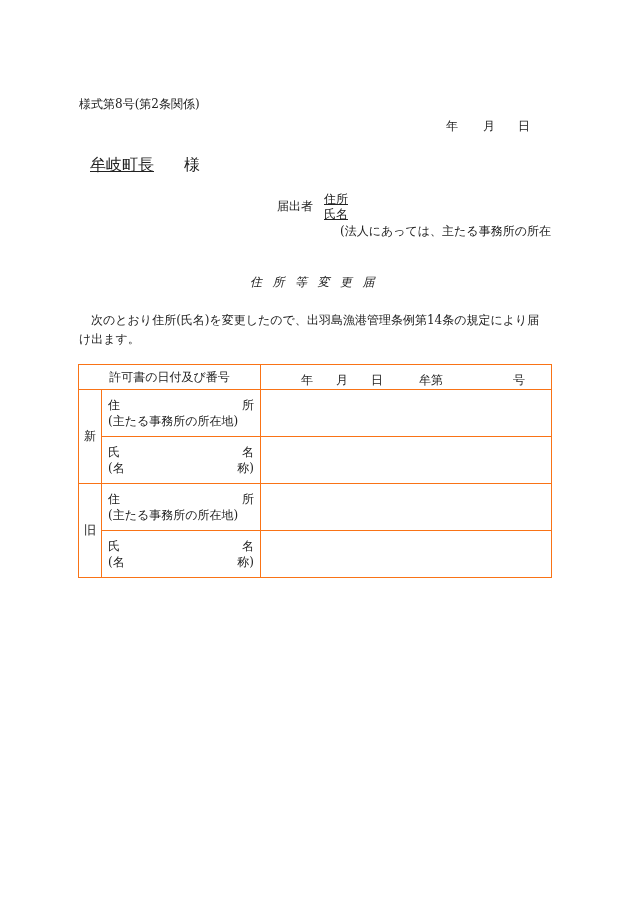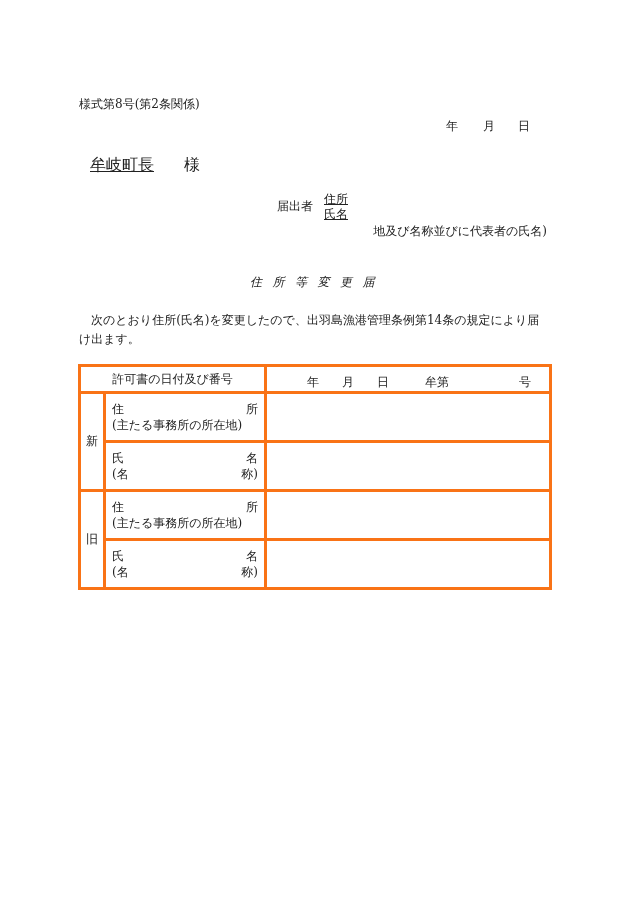--- a/index.html
+++ b/index.html
@@ -24,21 +24,21 @@
     .doc-title { left: 250px; top: 276px; font-size: 12px; letter-spacing: 0; font-style: italic; }
     .doc-title span { display: inline-block; width: 22.5px; }
     .body-text { left: 79px; top: 311px; width: 470px; white-space: normal; line-height: 19px; text-indent: 12px; }
 
     table.form {
       position: absolute; left: 78px; top: 364px;
       border-collapse: collapse; width: 474px;
       font-size: 12px;
     }
     table.form td {
-      border: 3px solid #f97316; padding: 0; vertical-align: middle;
+      border: 1px solid #f97316; padding: 0; vertical-align: middle;
     }
     .hdr-label { height: 24px; text-align: center; }
     .hdr-value { height: 24px; position: relative; }
     .hdr-value span { position: absolute; top: 7px; }
     .side { width: 22px; text-align: center; }
     .lbl { width: 146px; height: 46px; padding: 0 6px !important; line-height: 16px; }
     .lbl .r1, .lbl .r2 { display: flex; justify-content: space-between; }
     .val { }
   </style>
 </head>
@@ -54,21 +54,21 @@
   <span>牟岐町長</span>
   <span class="sama">様</span>
 </div>
 
 <div class="abs applicant-label">届出者</div>
 <div class="abs applicant-fields">
   <div>住所</div>
   <div>氏名</div>
 </div>
 <div class="abs corp-note">
-  <div>地及び名称並びに代表者の氏名)</div>
+  <div>(法人にあっては、主たる事務所の所在</div>
 </div>
 
 <div class="abs doc-title">
   <span>住</span><span>所</span><span>等</span><span>変</span><span>更</span><span>届</span>
 </div>
 
 <div class="abs body-text">次のとおり住所(氏名)を変更したので、出羽島漁港管理条例第14条の規定により届け出ます。</div>
 
 <table class="form">
   <tbody>

